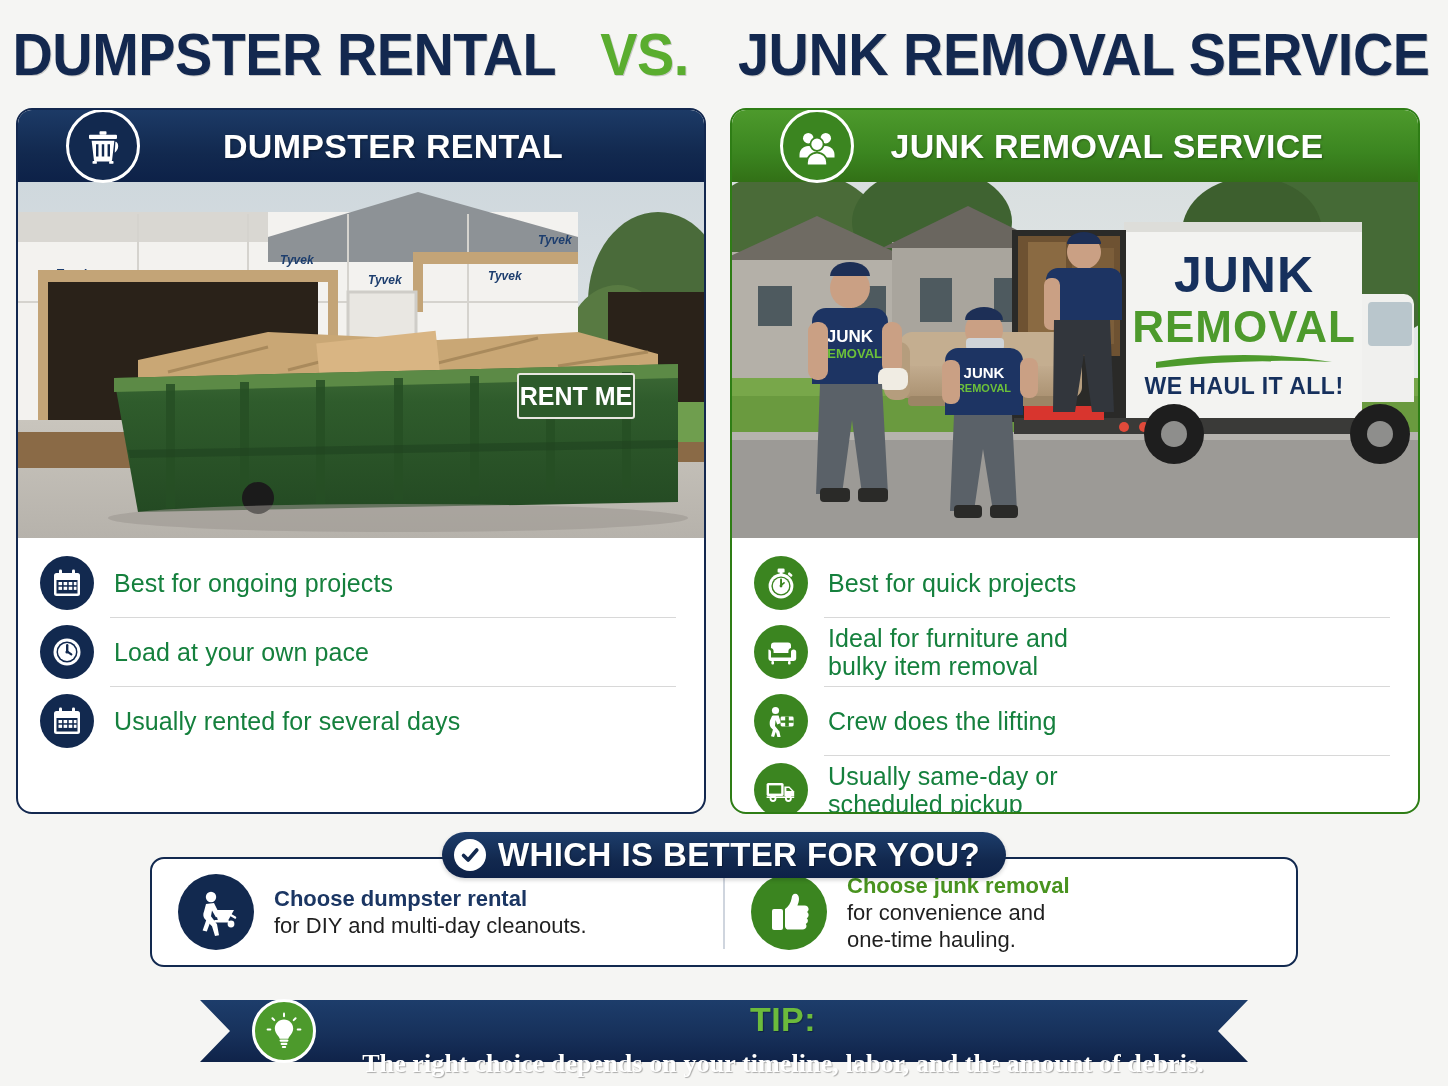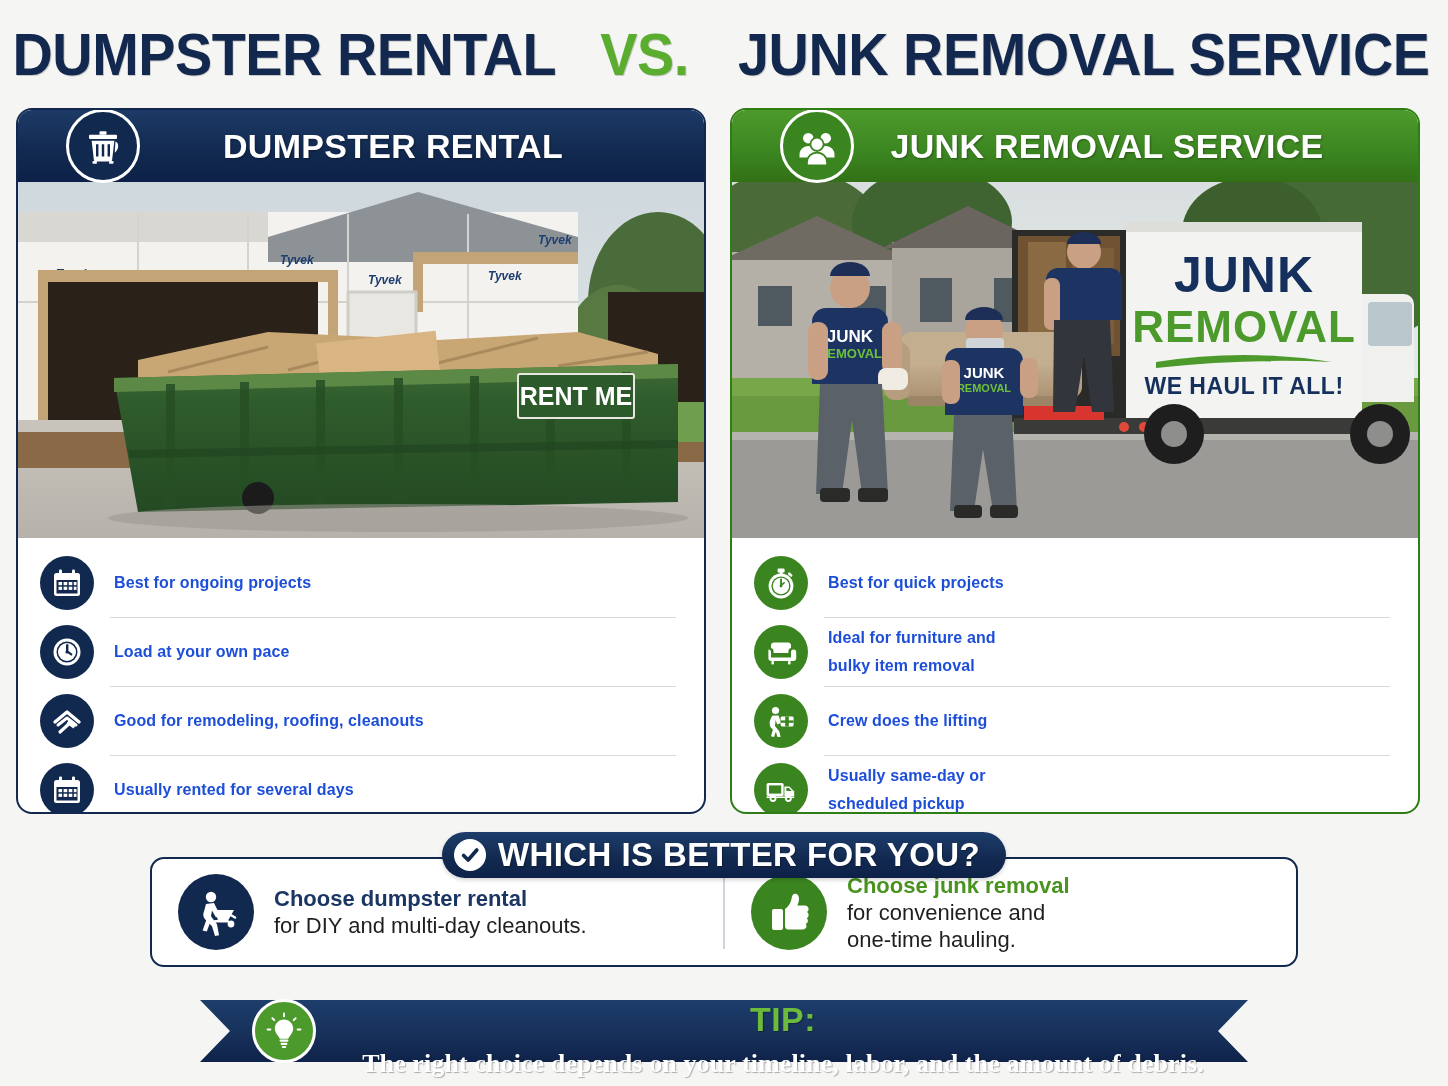--- a/index.html
+++ b/index.html
@@ -79,21 +79,21 @@
   }
   .feat-icon{
     flex:none; width:54px; height:54px; border-radius:50%;
     display:flex; align-items:center; justify-content:center;
   }
   .card.left .feat-icon{ background:#12294f; }
   .card.right .feat-icon{ background:#3b8520; }
   .feat-icon svg{ width:32px; height:32px; display:block; }
   .feat-text{
     font-family:"Liberation Sans Narrow","Liberation Sans",sans-serif;
-    font-size:16px; line-height:28px; color:#1d4ed8; font-weight:bold;
+    font-size:25px; line-height:28px; color:#15803d; font-weight:normal;
     letter-spacing:0.1px;
   }
 
   
   .better-box{
     position:absolute; left:150px; top:857px; width:1148px; height:110px;
     border:2px solid #12294f; border-radius:14px; background:#ffffff;
     display:flex; align-items:center;
   }
   .better-badge{
@@ -307,31 +307,20 @@
           <svg viewBox="0 0 32 32">
             <circle cx="16" cy="16" r="13.5" fill="#fff"></circle>
             <circle cx="16" cy="16" r="10.5" fill="#12294f"></circle>
             <circle cx="16" cy="16" r="9" fill="#fff"></circle>
             <rect x="15" y="8" width="2.4" height="9" rx="1.2" fill="#12294f"></rect>
             <rect x="15.4" y="15" width="2.2" height="7" rx="1.1" fill="#12294f" transform="rotate(-55 16 16)"></rect>
             <circle cx="16" cy="16" r="1.6" fill="#12294f"></circle>
           </svg>
         </span>
         <span class="feat-text">Load at your own pace</span>
-      </div>
-      <div class="feat">
-        <span class="feat-icon">
-          <svg viewBox="0 0 32 32" fill="none">
-            <path d="M4 17 L16 7 L28 17" stroke="#fff" stroke-width="3.4" stroke-linecap="round" stroke-linejoin="round"></path>
-            <path d="M7 20 L16 13 L25 20" stroke="#fff" stroke-width="3" stroke-linecap="round" stroke-linejoin="round"></path>
-            <path d="M9 27 L20 17" stroke="#fff" stroke-width="3.2" stroke-linecap="round"></path>
-            <path d="M18 15 L25 20 L22.5 23.5 L15.5 18.5 Z" fill="#fff"></path>
-          </svg>
-        </span>
-        <span class="feat-text">Good for remodeling, roofing, cleanouts</span>
       </div>
       <div class="feat">
         <span class="feat-icon">
           <svg viewBox="0 0 32 32" fill="#fff">
             <rect x="3" y="6" width="26" height="23" rx="2.5"></rect>
             <rect x="5.5" y="13" width="21" height="13.5" fill="#12294f"></rect>
             <rect x="8" y="2.5" width="3" height="7" rx="1.3"></rect>
             <rect x="21" y="2.5" width="3" height="7" rx="1.3"></rect>
             <g fill="#fff">
               <rect x="7.5" y="15" width="3.6" height="3.2"></rect>

